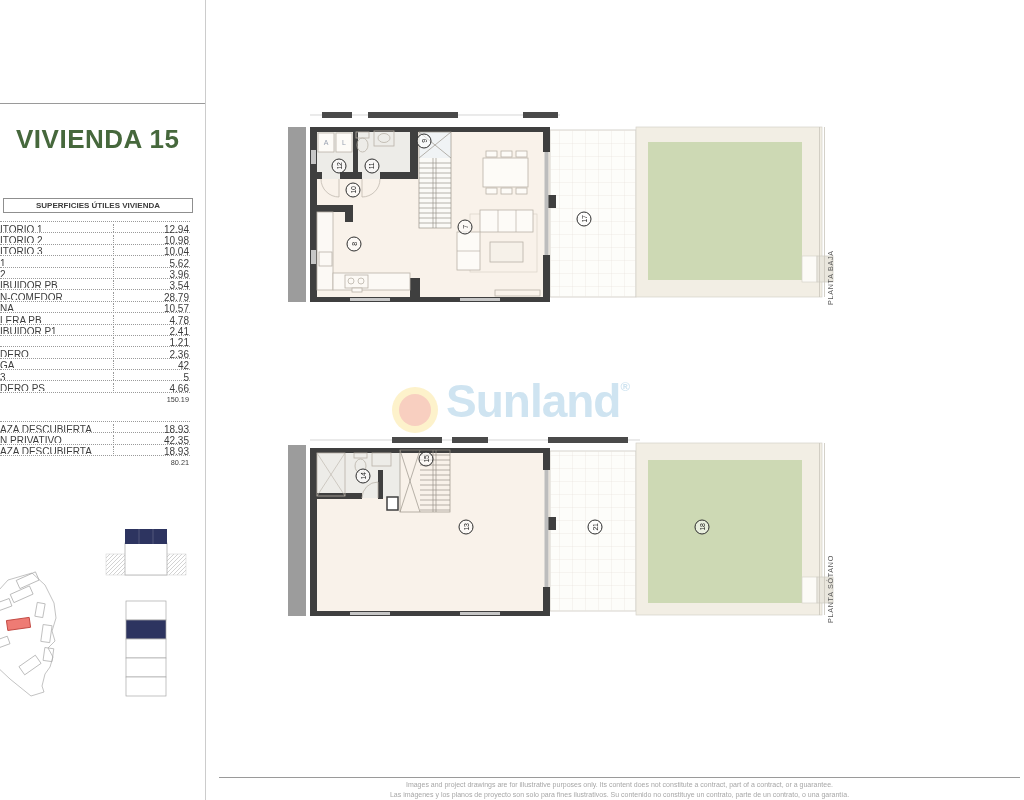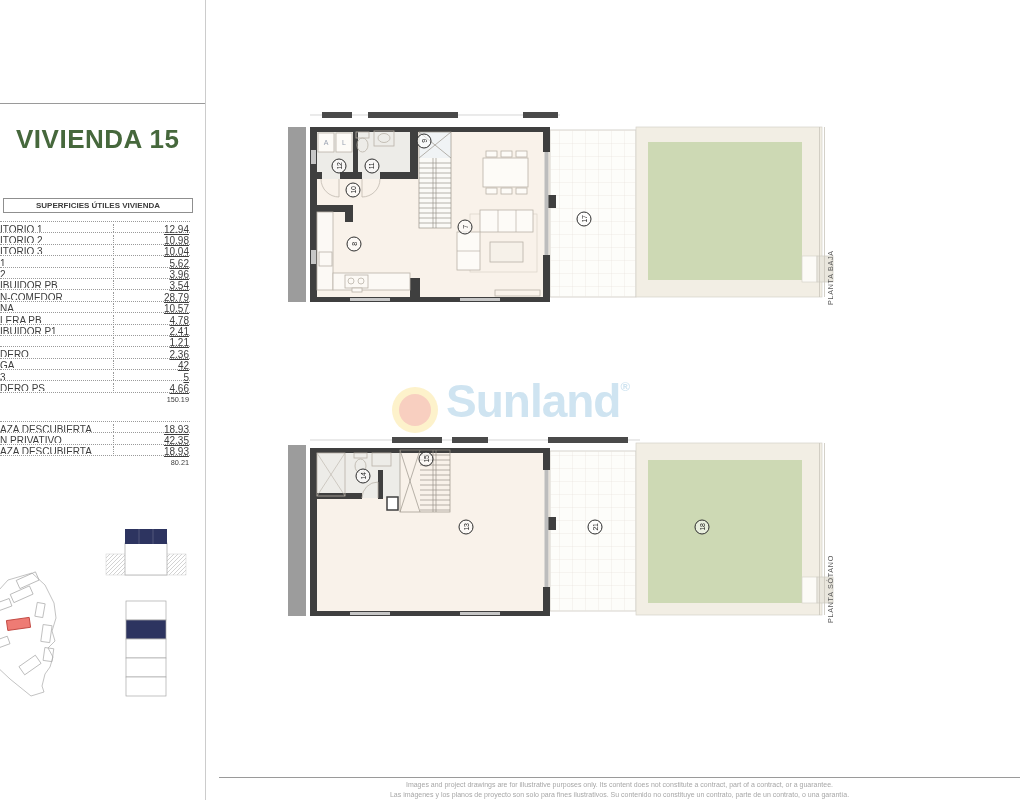--- a/index.html
+++ b/index.html
@@ -15,21 +15,21 @@
   .summary-value{position:absolute;right:1px;top:0;width:38px;height:11px;border:1px solid #8f8f8f;
                  font-size:7.5px;text-align:center;line-height:11px;color:#3c3c3c;background:#fff;}
   .areas-header{position:absolute;left:3px;top:198px;width:188px;height:13px;border:1px solid #8f8f8f;
                 font-size:8px;font-weight:bold;text-align:center;line-height:13px;color:#3c3c3c;}
   .area-table{position:absolute;left:0;width:190px;border-top:1px dotted #9a9a9a;}
   #table1{top:221px;}
   #table2{top:421px;}
   .area-row{position:relative;height:10.4px;border-bottom:1px dotted #9a9a9a;font-size:10px;color:#3c3c3c;}
   .area-row .lab{position:absolute;left:0;top:1.5px;width:113px;height:8px;overflow:hidden;
                  border-right:1px dotted #9a9a9a;}
-  .area-row .val{position:absolute;right:1px;top:1.5px;text-decoration:underline;}
+  .area-row .val{position:absolute;right:1px;top:1.5px;}
   .area-total{position:relative;height:10px;font-size:7.3px;color:#3c3c3c;}
   .area-total .val{position:absolute;right:1px;top:2px;}
   .legend-svg{position:absolute;left:0;top:510px;}
   .plan-svg{position:absolute;}
   .marker{position:absolute;width:13px;height:13px;border:1.2px solid #2e2e2e;border-radius:50%;
           background:rgba(255,255,255,.55);transform:translate(-50%,-50%);
           display:flex;align-items:center;justify-content:center;}
   .marker span{display:block;font-size:7px;color:#222;transform:rotate(-90deg);letter-spacing:-.3px;}
   .room-letter{position:absolute;font-size:7px;color:#99a1b0;transform:translate(-50%,-50%);}
   .plan-label{position:absolute;font-size:7.2px;color:#5a5a5a;letter-spacing:.7px;white-space:nowrap;

